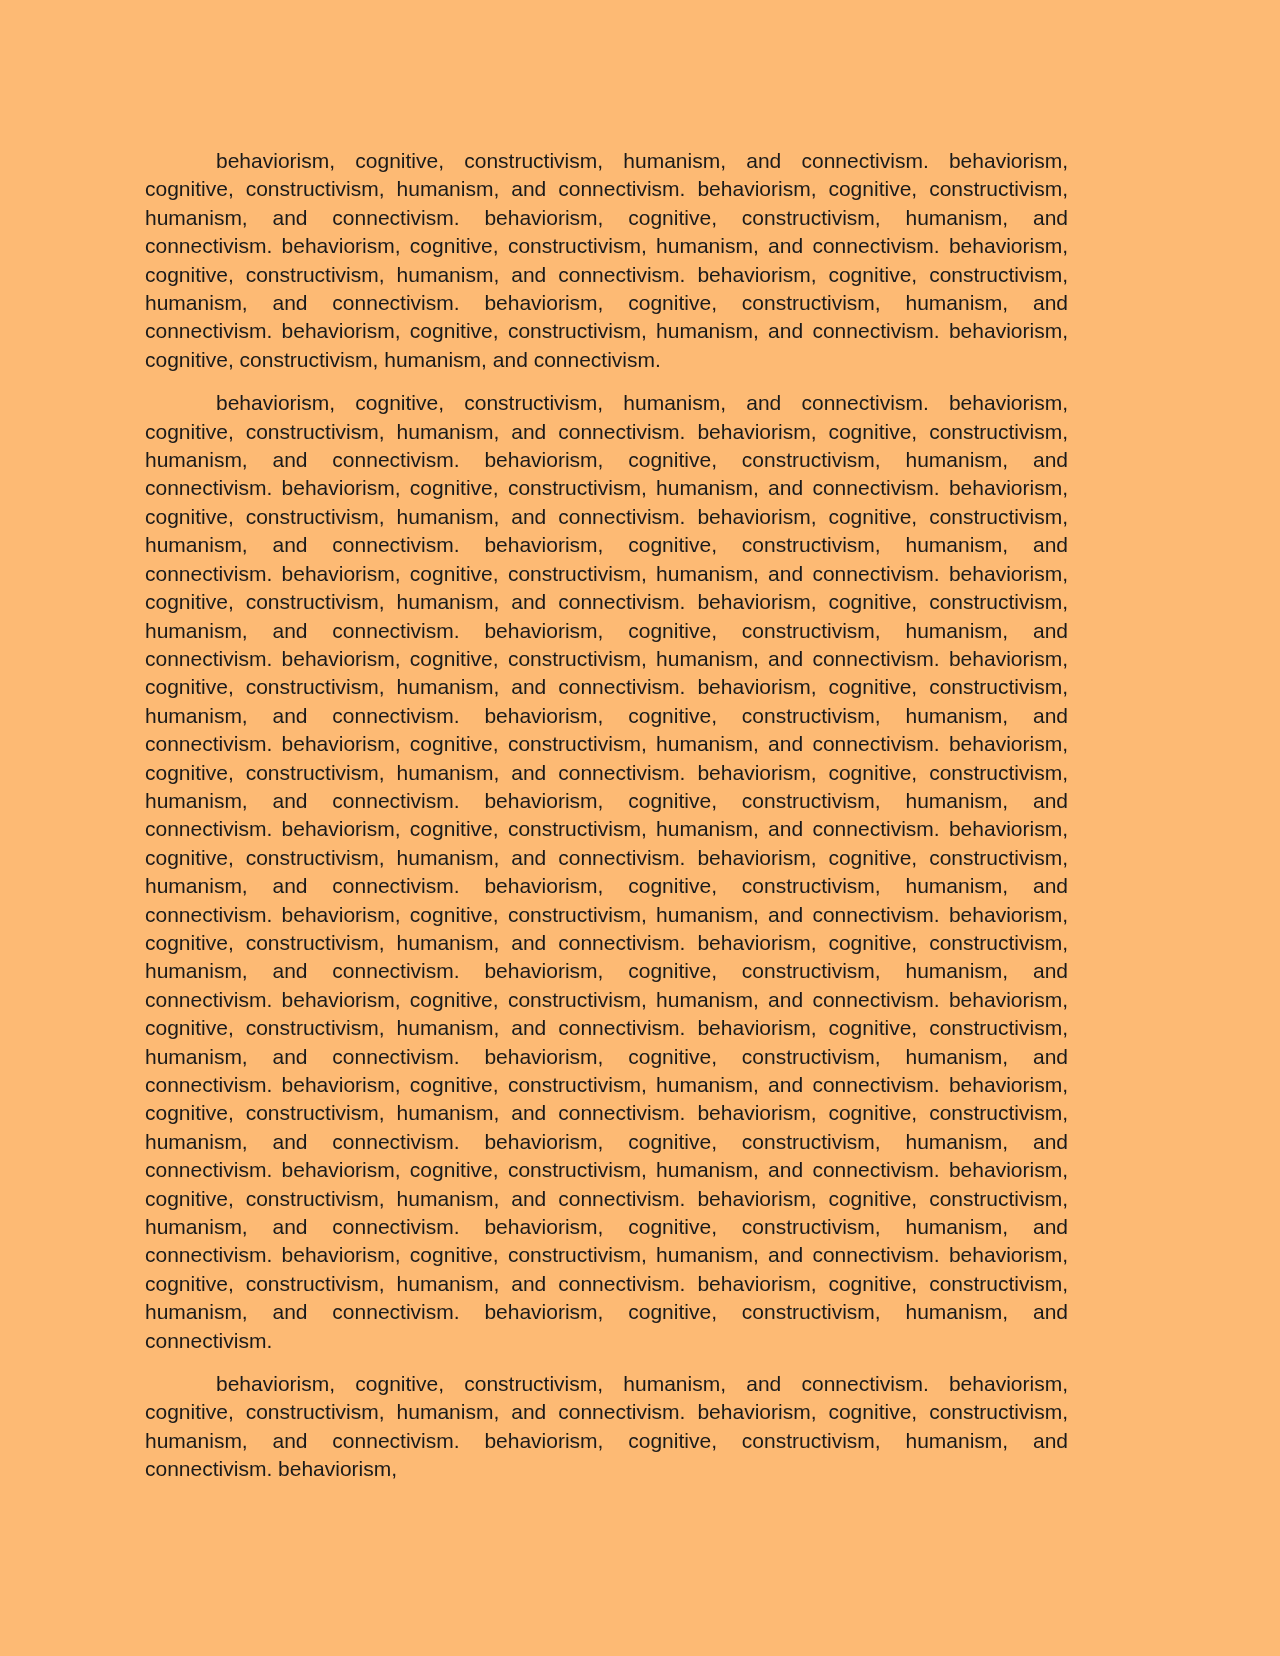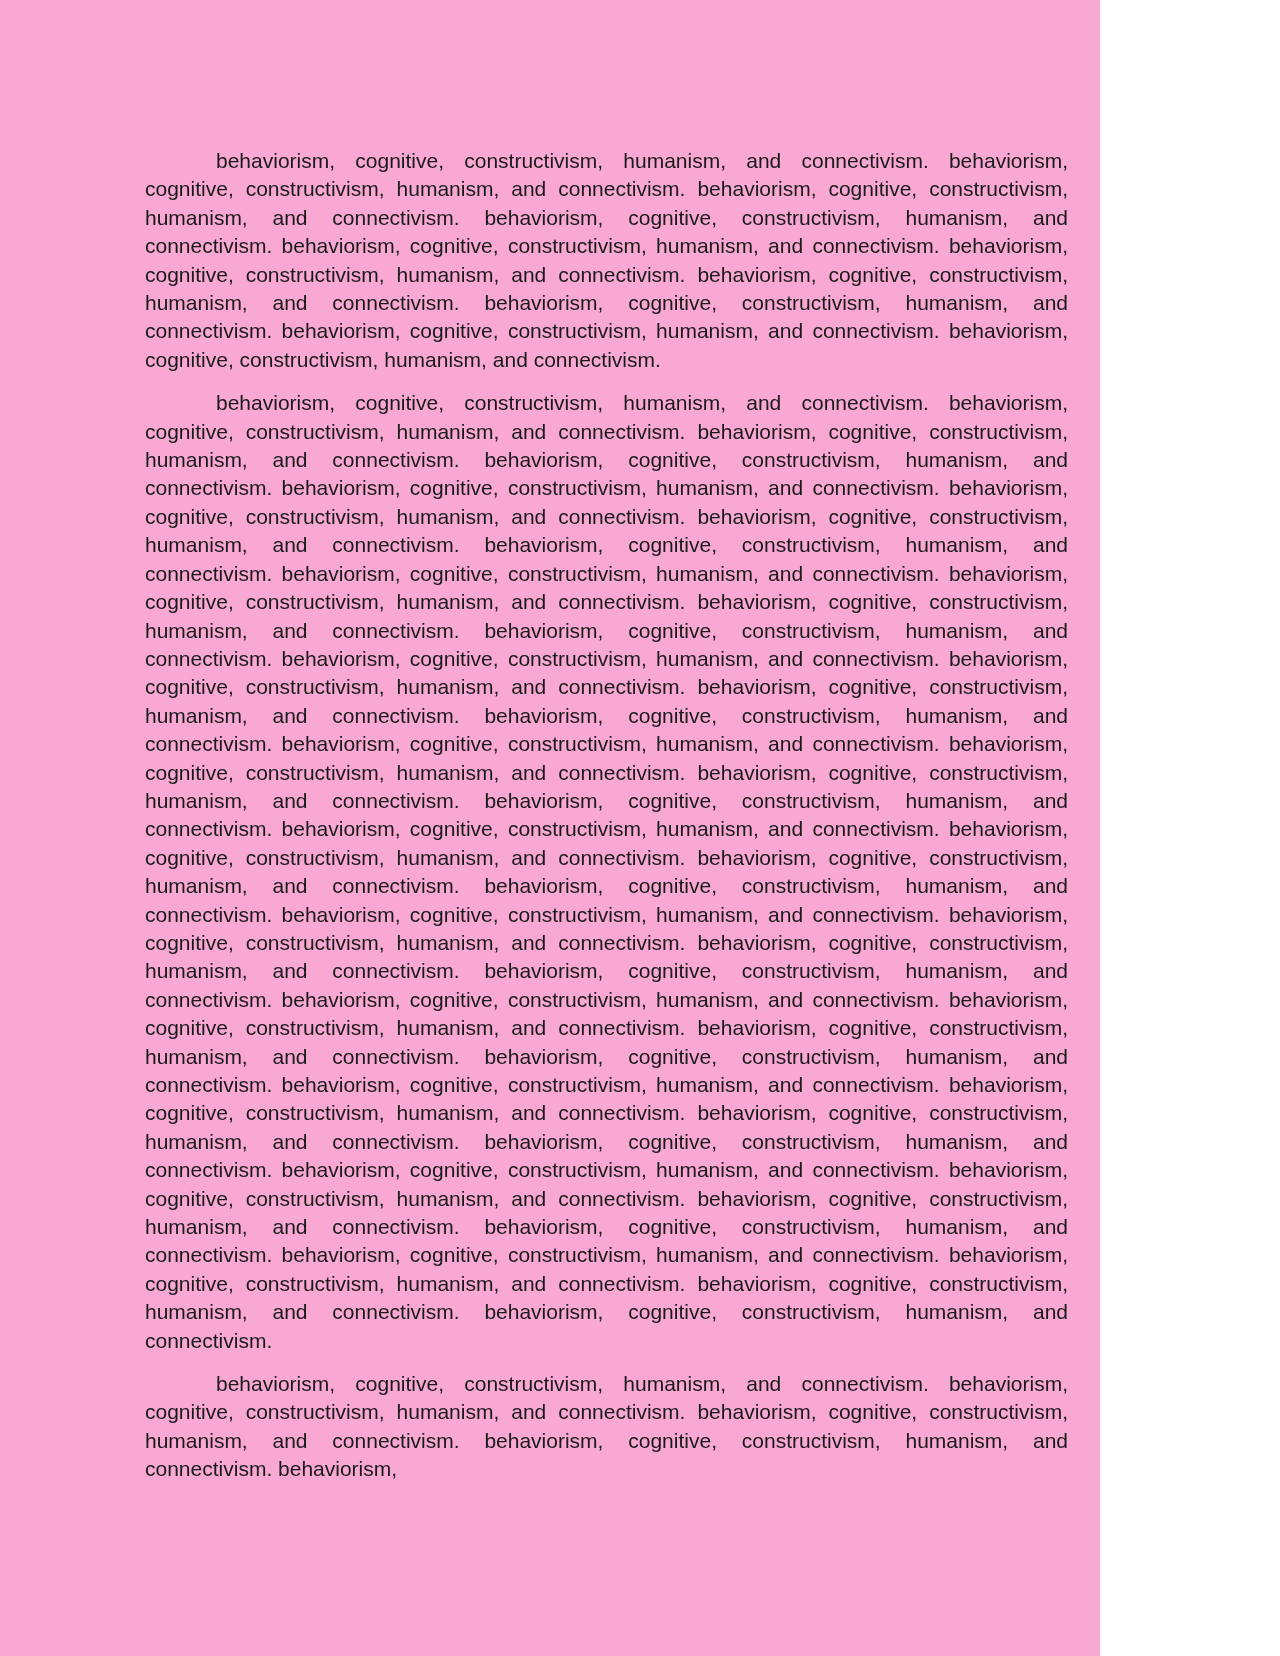--- a/index.html
+++ b/index.html
@@ -4,23 +4,23 @@
 <style>
   * { box-sizing: border-box; }
   html, body { margin: 0; padding: 0; }
   body {
     width: 1280px;
     height: 1656px;
     background: #ffffff;
     overflow: hidden;
   }
   .page {
-    width: 1100px;
+    width: 1280px;
     height: 1656px;
-    background: #f9a8d4;
+    background: #fdba74;
     padding: 147px 212px 0 145px;
     overflow: hidden;
   }
   .text-body {
     width: 923px;
   }
   .para {
     font-family: "Liberation Sans", sans-serif;
     font-size: 21px;
     line-height: 28.4px;

